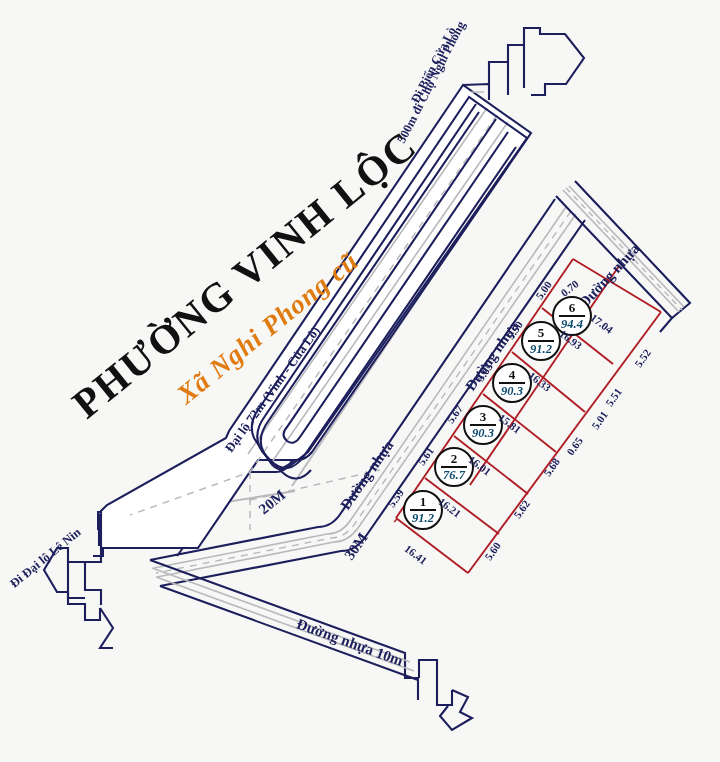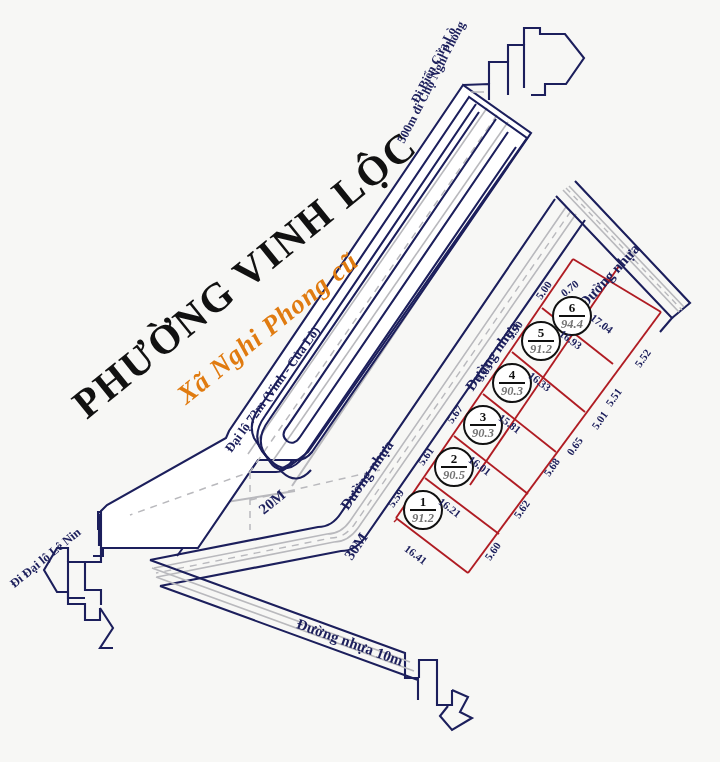--- a/index.html
+++ b/index.html
@@ -47,21 +47,21 @@
     font-family:"Liberation Serif",serif;line-height:1;
   }
   .parcel-badge .num{
     font-size:13px;font-weight:bold;color:#111;
     padding-bottom:1px;
   }
   .parcel-badge .bar{
     width:26px;height:1.6px;background:#111;
   }
   .parcel-badge .area{
-    font-size:12.5px;font-weight:bold;color:#737373;font-style:italic;
+    font-size:12.5px;font-weight:bold;color:#0c4a6e;font-style:italic;
     padding-top:1px;
   }
 </style>
 </head>
 <body>
 
 <div id="map">
 
   <svg width="720" height="762" viewBox="0 0 720 762">
     <defs>
@@ -264,21 +264,21 @@
 
   <div class="parcel-badge" style="left:403px;top:490px;">
     <span class="num">1</span>
     <span class="bar"></span>
     <span class="area">91.2</span>
   </div>
 
   <div class="parcel-badge" style="left:434px;top:447px;">
     <span class="num">2</span>
     <span class="bar"></span>
-    <span class="area">90.5</span>
+    <span class="area">76.7</span>
   </div>
 
   <div class="parcel-badge" style="left:463px;top:405px;">
     <span class="num">3</span>
     <span class="bar"></span>
     <span class="area">90.3</span>
   </div>
 
   <div class="parcel-badge" style="left:492px;top:363px;">
     <span class="num">4</span>

